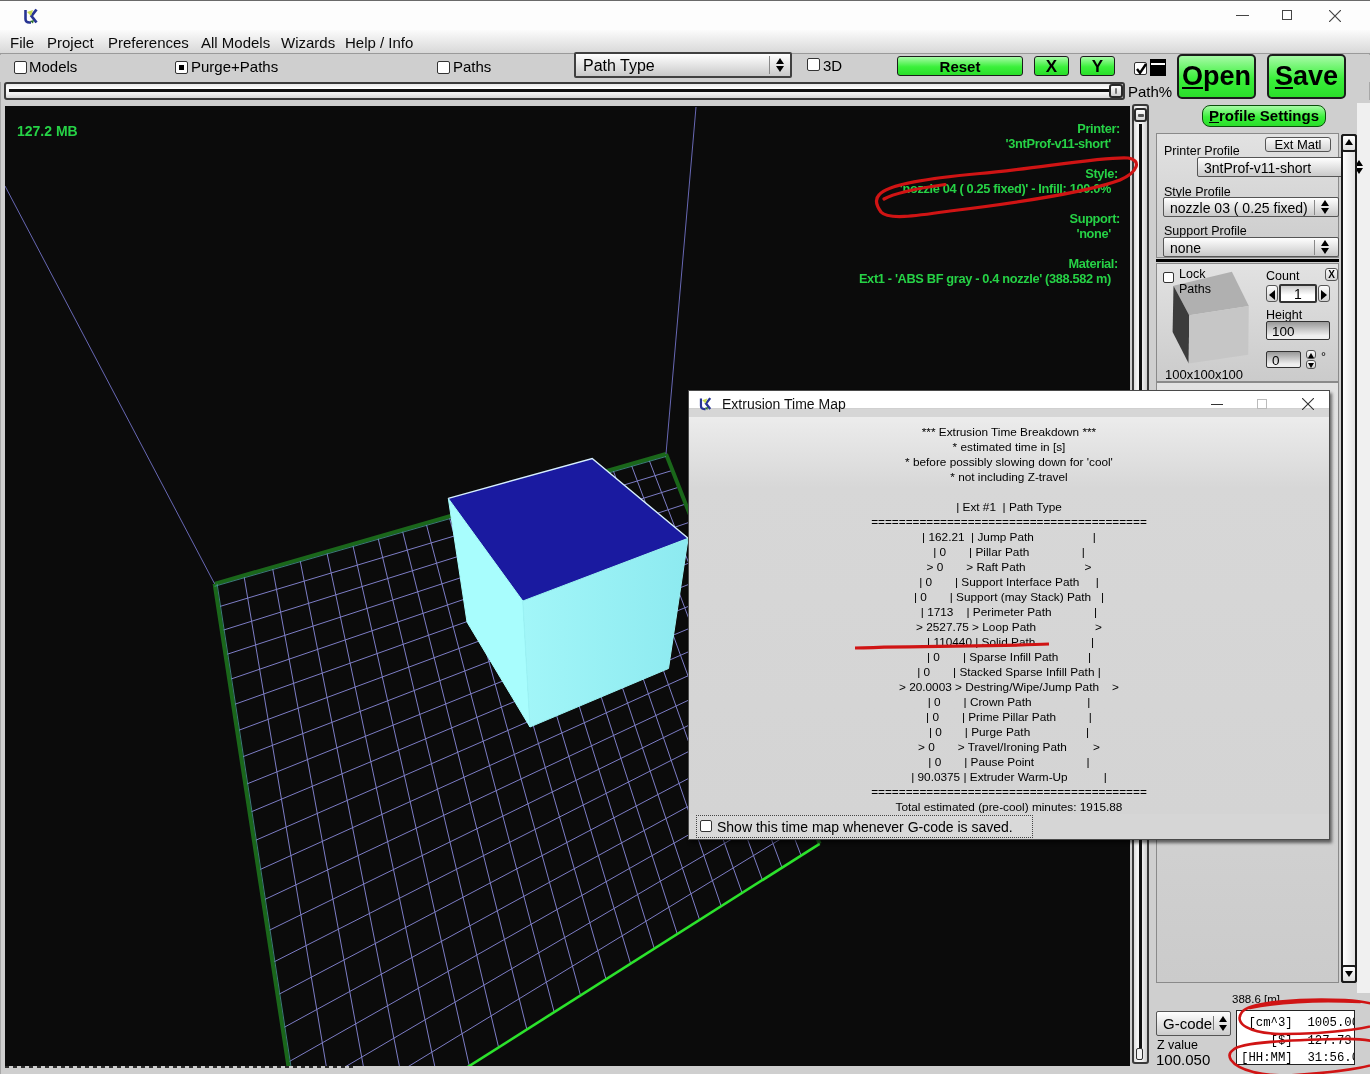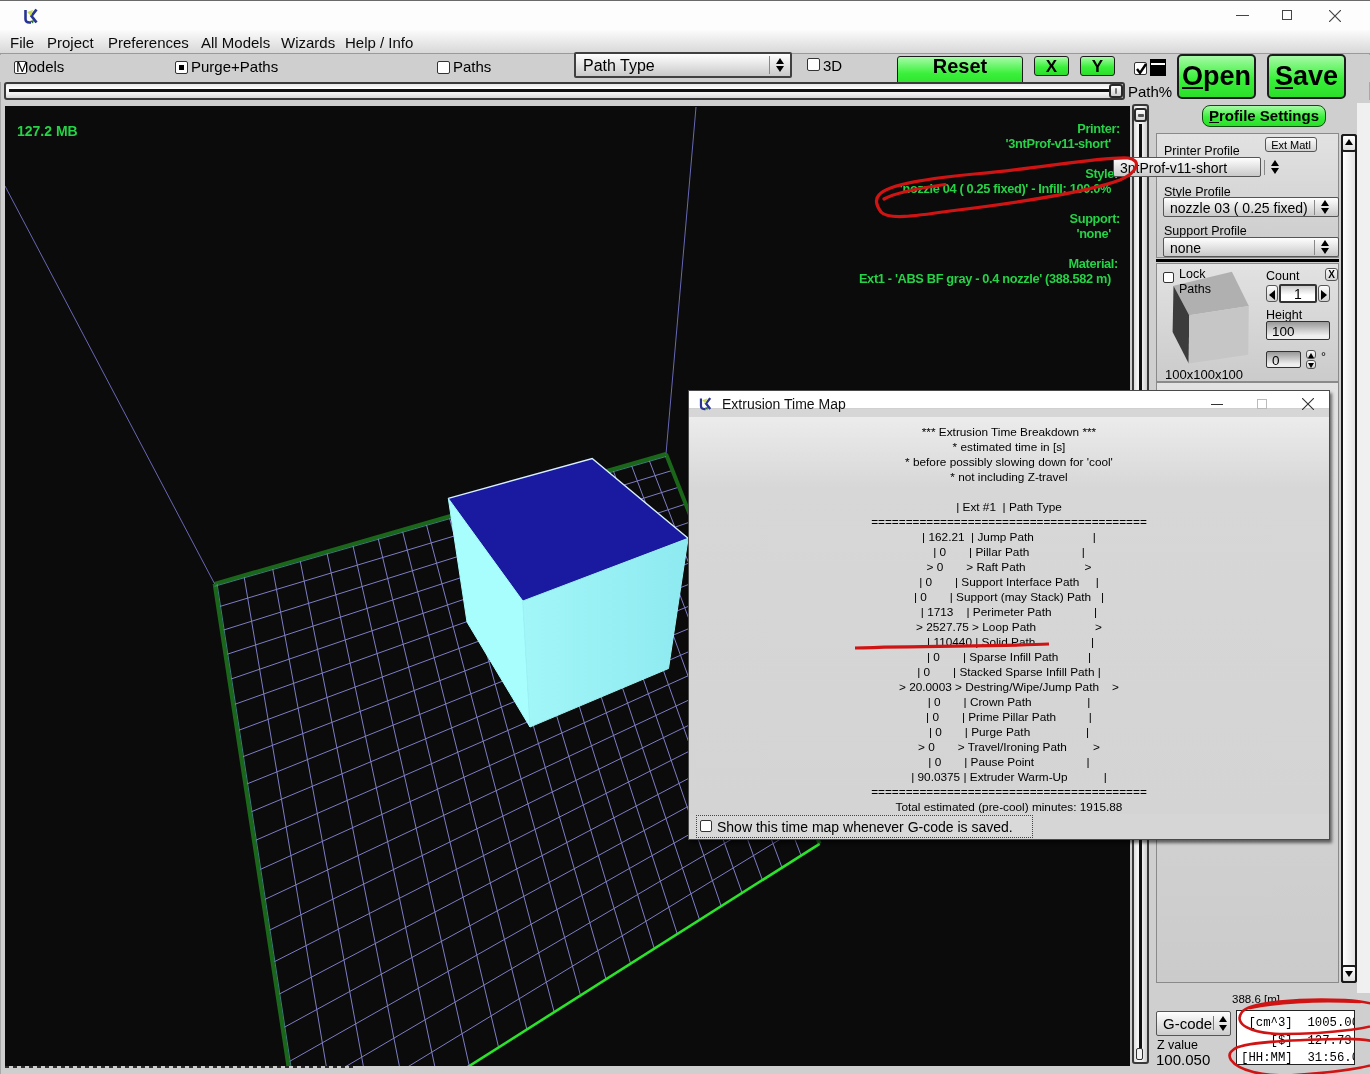--- a/index.html
+++ b/index.html
@@ -70,35 +70,35 @@
 <div id="menubar">
  <div class="mi" style="left:10px">File</div>
  <div class="mi" style="left:47px">Project</div>
  <div class="mi" style="left:108px">Preferences</div>
  <div class="mi" style="left:201px">All Models</div>
  <div class="mi" style="left:281px">Wizards</div>
  <div class="mi" style="left:345px">Help / Info</div>
 </div>
 <div id="toolbar"></div>
 <div class="cb" style="left:14px;top:61px"></div>
-<div class="lbl" style="left:16px;top:58px">Models</div>
+<div class="lbl" style="left:29px;top:58px">Models</div>
 <div class="cb" style="left:175px;top:61px"></div>
 <div class="abs" style="left:179px;top:65px;width:5px;height:5px;background:#000"></div>
 <div class="lbl" style="left:191px;top:58px">Purge+Paths</div>
 <div class="cb" style="left:437px;top:61px"></div>
 <div class="lbl" style="left:453px;top:58px">Paths</div>
 <div class="combo" style="left:574px;top:52px;width:218px;height:26px">
  <div class="ctext" style="top:3px">Path Type</div>
  <div class="abs" style="left:193px;top:2px;width:1px;height:18px;background:#888"></div>
  <div class="arrup abs" style="left:200px;top:4px"></div>
  <div class="arrdn abs" style="left:200px;top:12px"></div>
 </div>
 <div class="cb" style="left:807px;top:58px"></div>
 <div class="lbl" style="left:823px;top:57px">3D</div>
-<div class="grnbtn" style="left:897px;top:56px;width:126px;height:32px;font-size:20px;line-height:19px">Reset</div>
+<div class="grnbtn" style="left:897px;top:56px;width:126px;height:20px;font-size:15px;line-height:19px">Reset</div>
 <div class="grnbtn" style="left:1034px;top:56px;width:35px;height:20px;font-size:17px;line-height:19px">X</div>
 <div class="grnbtn" style="left:1080px;top:56px;width:35px;height:20px;font-size:17px;line-height:19px">Y</div>
 <div class="cb" style="left:1134px;top:62px"></div>
 <svg class="abs" style="left:1135px;top:63px" width="13" height="13">
     <path d="M2 6 L5 10 L11 1" stroke="#000" stroke-width="2.4" fill="none"></path>
   </svg>
 <div class="abs" style="left:1150px;top:59px;width:16px;height:17px;background:#000"></div>
 <div class="abs" style="left:1151px;top:63px;width:14px;height:2px;background:#fff"></div>
 <div class="lbl" style="left:1128px;top:83px">Path%</div>
 <div class="grnbtn" style="left:1177px;top:54px;width:79px;height:45px;font-size:27px;line-height:40px;border-width:2px;border-radius:5px"><u>O</u>pen</div>
@@ -139,23 +139,23 @@
     <div id="vline"></div>
     <div id="vhandle">
       <div class="hdash"></div>
     </div>
     <div style="position:absolute;left:2px;top:942px;width:7px;height:12px;background:#f4f4f4;border:1px solid #333;border-radius:2px"></div>
   </div>
 <div id="rpanel"></div>
 <div class="abs" style="left:1357px;top:103px;width:13px;height:890px;background:#f0f0f0"></div>
 <div class="grnbtn" style="left:1202px;top:105px;width:124px;height:22px;font-size:15px;line-height:20px;border-color:#0a4d0a;border-radius:8px"><u>P</u>rofile Settings</div>
 <div class="panelbox" style="left:1156px;top:133px;width:183px;height:125px"></div>
-<div class="graybtn" style="left:1265px;top:137px;width:52px;height:15px;font-size:11px;line-height:14px">Ext Matl</div>
+<div class="graybtn" style="left:1265px;top:137px;width:66px;height:15px;font-size:13px;line-height:14px">Ext Matl</div>
 <div class="plbl" style="left:1164px;top:144px">Printer Profile</div>
-<div class="pcombo" style="left:1113px;top:157px;width:148px">
+<div class="pcombo" style="left:1197px;top:157px;width:148px">
  <div class="ctext">3ntProf-v11-short</div>
  <div class="abs" style="left:150px;top:2px;width:1px;height:15px;background:#888"></div>
  <div class="arrup abs" style="left:157px;top:2px"></div>
  <div class="arrdn abs" style="left:157px;top:10px"></div>
 </div>
 <div class="plbl" style="left:1164px;top:185px">Style Profile</div>
 <div class="pcombo" style="left:1163px;top:197px;width:176px">
  <div class="ctext">nozzle 03 ( 0.25 fixed)</div>
  <div class="abs" style="left:150px;top:2px;width:1px;height:15px;background:#888"></div>
  <div class="arrup abs" style="left:157px;top:2px"></div>

